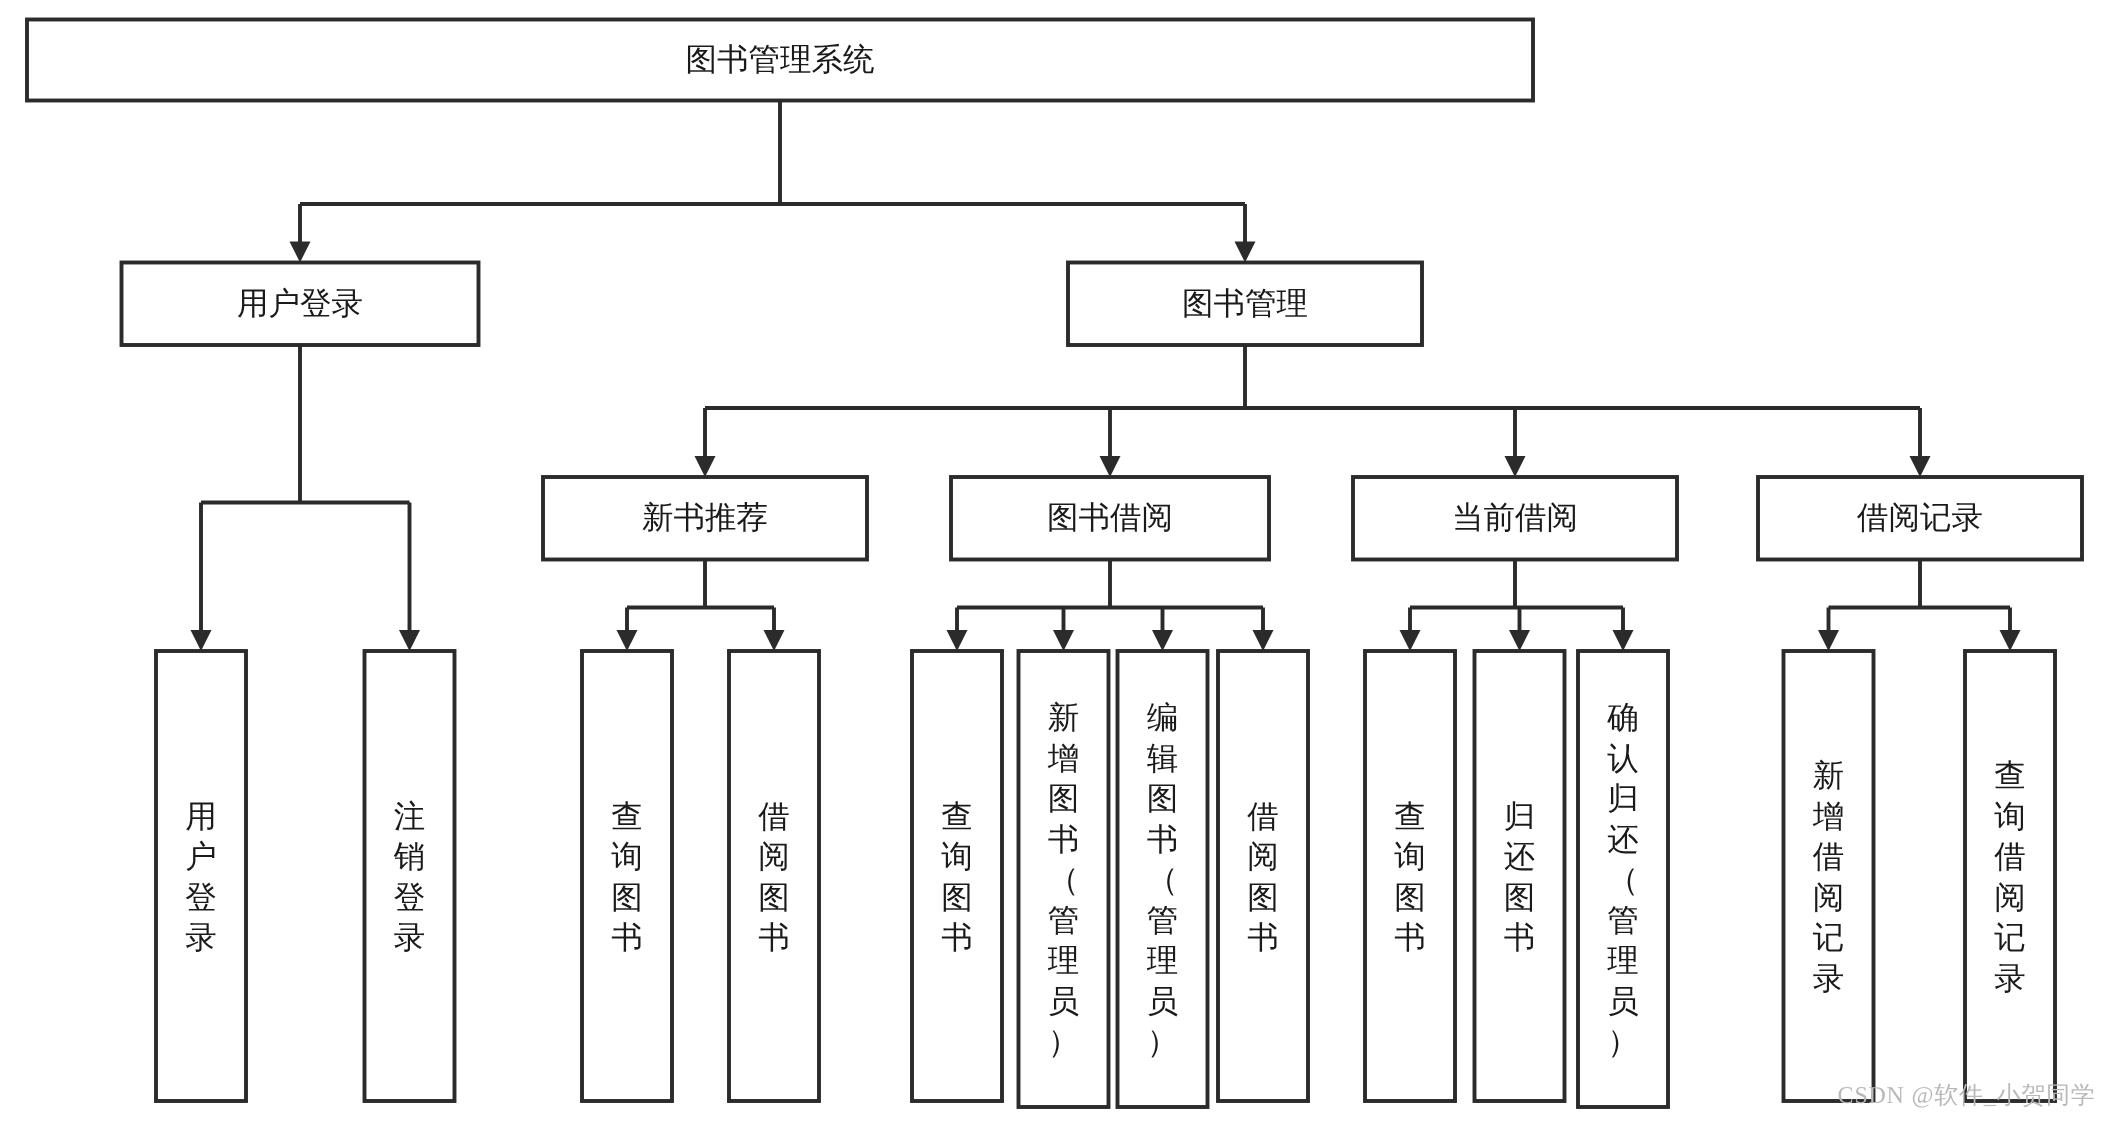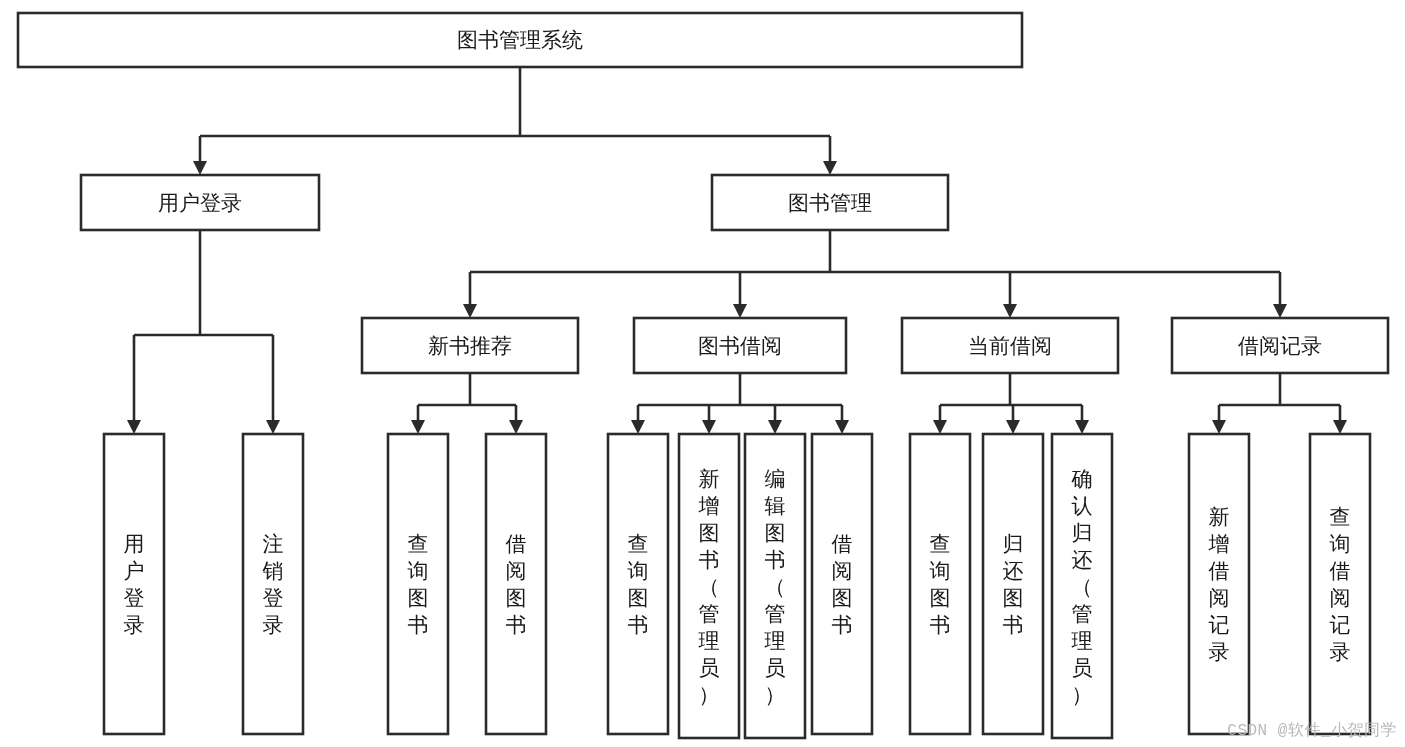--- a/index.html
+++ b/index.html
@@ -53,21 +53,21 @@
     stroke-linecap: butt;
   }
   .arrow-head {
     fill: #2b2b2b;
     stroke: none;
   }
   .watermark-text {
     position: absolute;
     right: 8px;
     bottom: 6px;
-    font-family: Liberation Mono, monospace;
+    font-family: Liberation Serif, serif;
     font-size: 16px;
     color: #b9b9b9;
     white-space: nowrap;
     letter-spacing: 0.5px;
     user-select: none;
   }
 </style>
 </head>
 <body>
 

